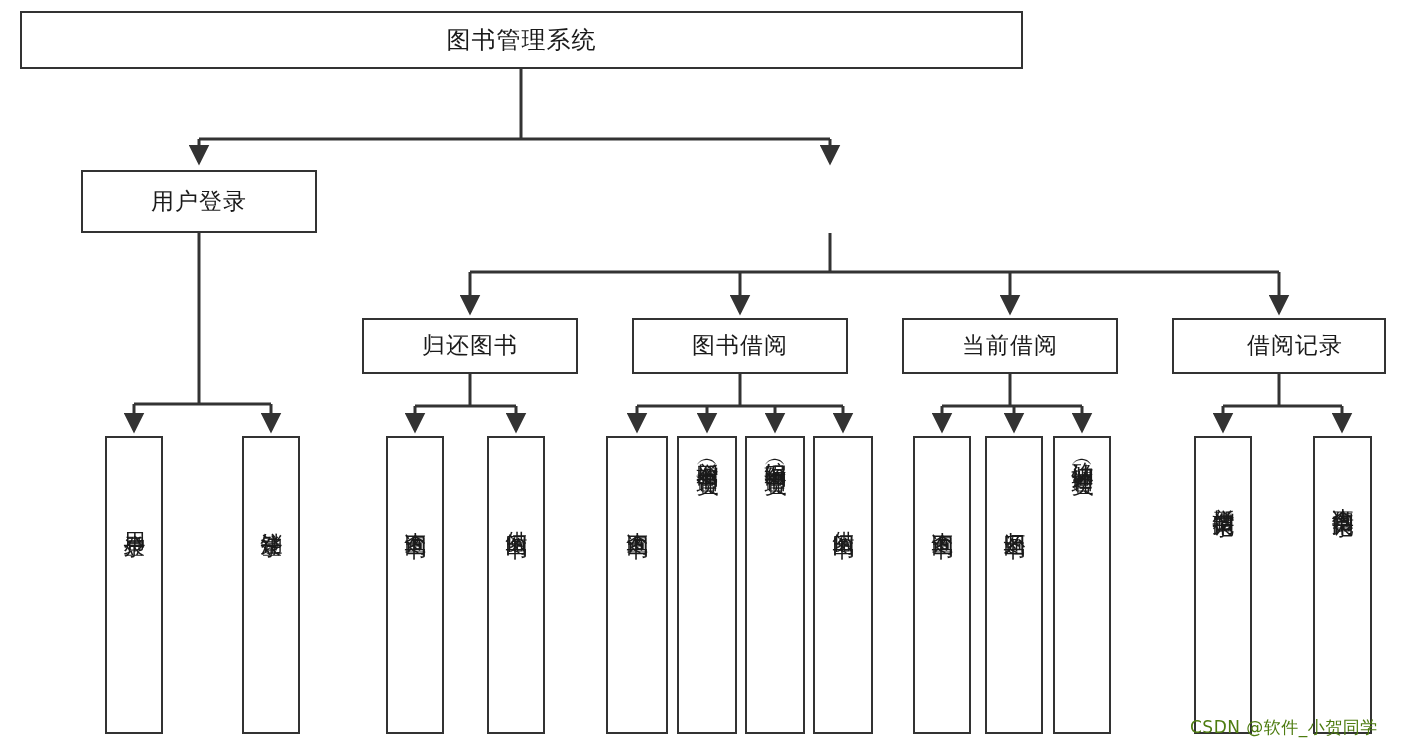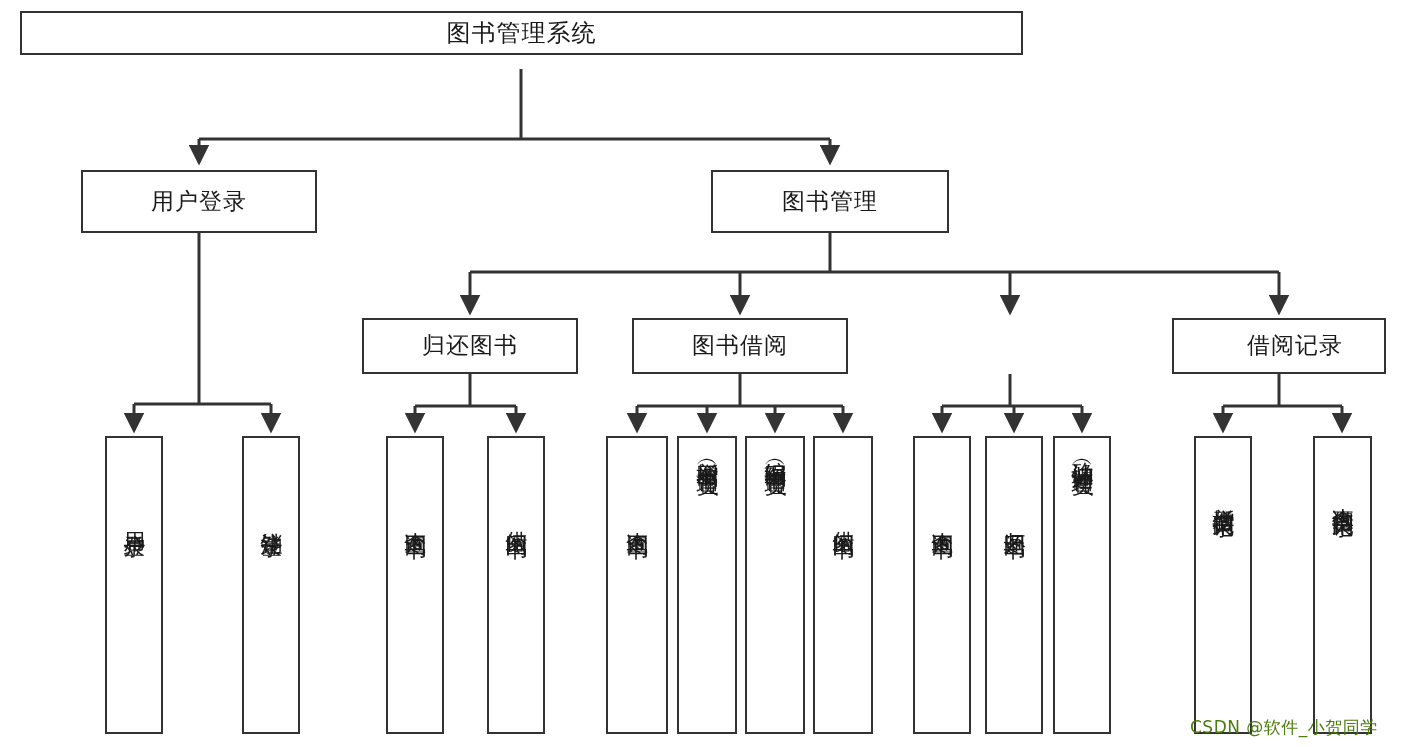--- a/index.html
+++ b/index.html
@@ -117,36 +117,36 @@
       <path d="M 1014 406 L 1014 430" marker-end="url(#arrow)"></path>
       <path d="M 1082 406 L 1082 430" marker-end="url(#arrow)"></path>
 
       <path d="M 1279 374 L 1279 406"></path>
       <path d="M 1223 406 L 1342 406"></path>
       <path d="M 1223 406 L 1223 430" marker-end="url(#arrow)"></path>
       <path d="M 1342 406 L 1342 430" marker-end="url(#arrow)"></path>
     </g>
   </svg>
 
-  <div class="node h root" style="left:20px; top:11px; width:1003px; height:44px;">
+  <div class="node h root" style="left:20px; top:11px; width:1003px; height:58px;">
     <span class="label">图书管理系统</span>
   </div>
 
   <div class="node h" style="left:81px; top:170px; width:236px; height:63px;">
     <span class="label">用户登录</span>
-  </div>
-  <div class="node h" style="left:711px; top:170px; width:238px; height:63px;">
-    <span class="label">图书管理</span>
   </div>
 
   <div class="node h" style="left:362px; top:318px; width:216px; height:56px;">
     <span class="label">归还图书</span>
   </div>
   <div class="node h" style="left:632px; top:318px; width:216px; height:56px;text-align:right;">
     <span class="label">图书借阅</span>
+  </div>
+  <div class="node h" style="left:902px; top:318px; width:216px; height:56px;">
+    <span class="label">当前借阅</span>
   </div>
   <div class="node h" style="left:1172px; top:318px; width:214px; height:56px;padding-left:32px;">
     <span class="label">借阅记录</span>
   </div>
 
   <div class="node v mid" style="left:105px; top:436px; width:58px; height:298px;">
     <span class="label">用户登录</span>
   </div>
   <div class="node v mid" style="left:242px; top:436px; width:58px; height:298px;">
     <span class="label">注销登录</span>

